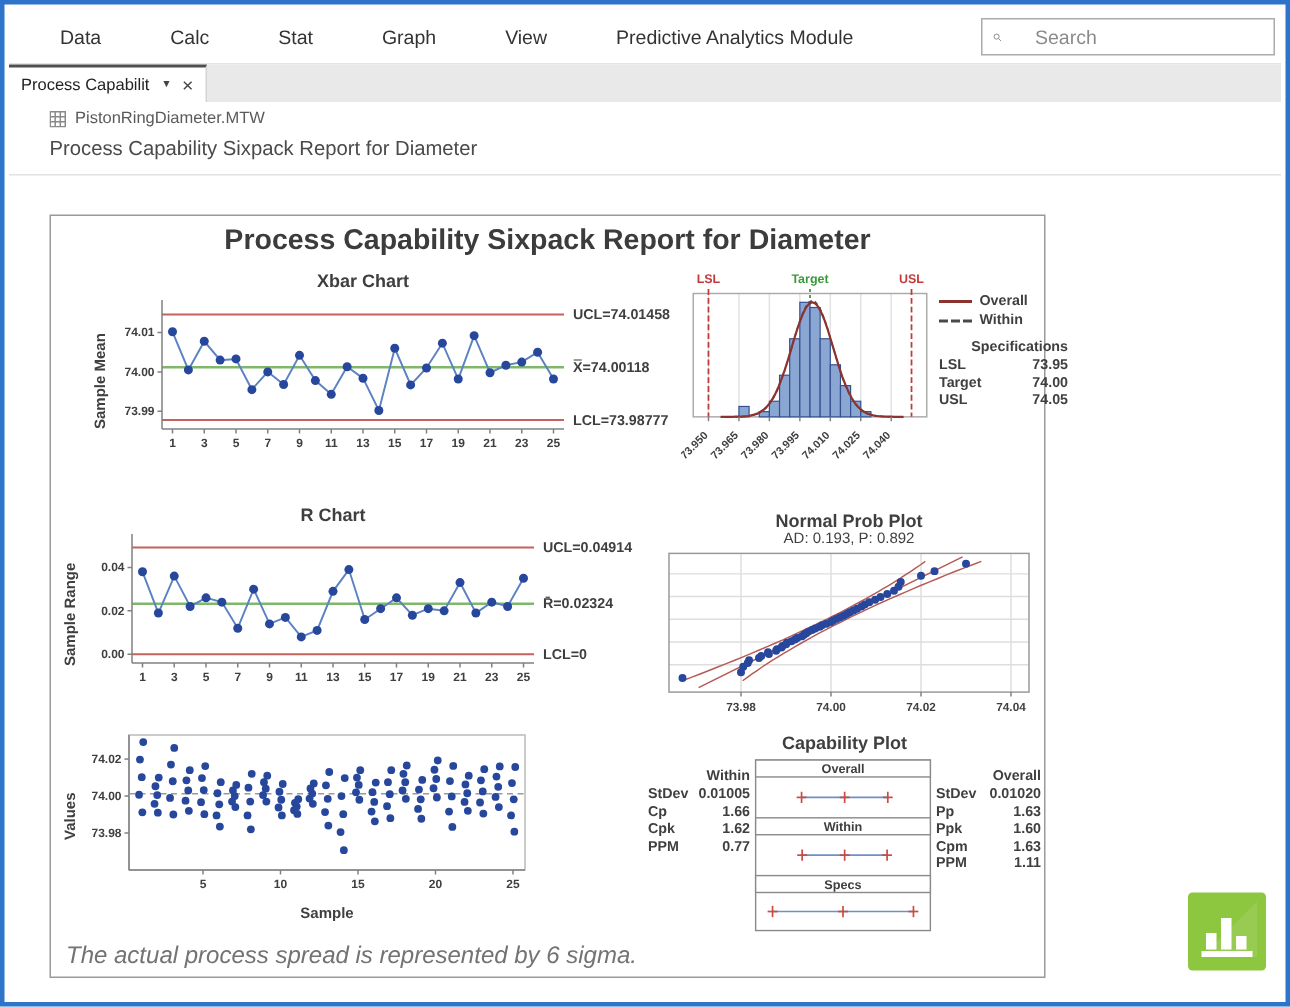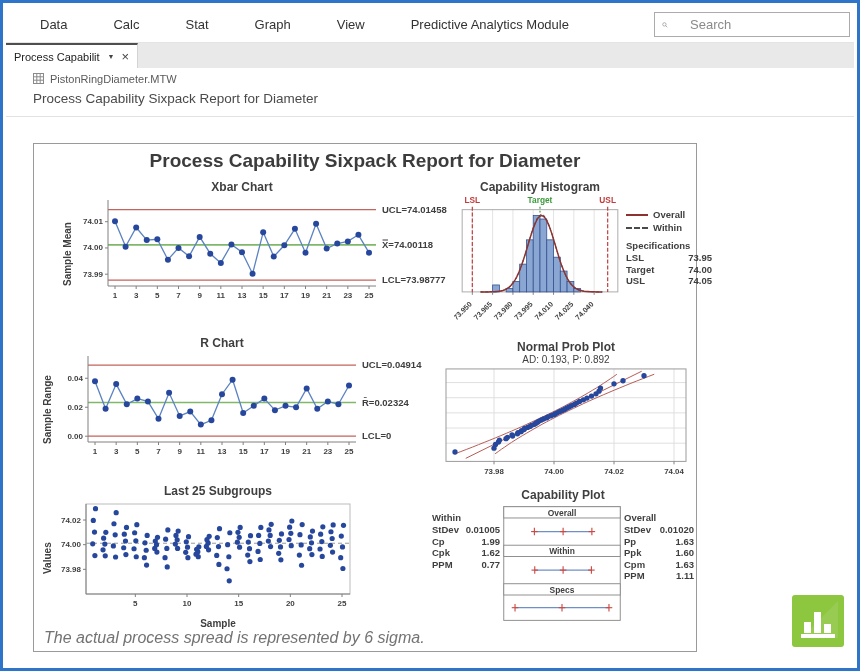--- a/index.html
+++ b/index.html
@@ -15,21 +15,21 @@
     font-family:inherit;background:transparent;}
   .searchbox input::placeholder{color:#8a8a8a;}
   
   .tabstrip{position:absolute;left:3px;top:40px;right:3px;height:25px;background:#e9e9e9;display:flex;}
   .tab{width:132px;background:#fff;border-top:2px solid #4f4f4f;border-right:1px solid #d4d4d4;
     display:flex;align-items:center;padding:0 8px;gap:7px;font-size:11px;color:#222;box-sizing:border-box;}
   .tab-label{flex:1;white-space:nowrap;overflow:hidden;}
   .tab-caret{font-size:7px;color:#444;}
   .tab-close{font-size:13px;color:#444;line-height:11px;}
   
-  .filerow{position:absolute;left:30px;top:70px;display:flex;gap:6px;align-items:flex-start;
+  .filerow{position:absolute;left:30px;top:70px;display:flex;gap:6px;align-items:center;
     font-size:11px;color:#5a5a5a;}
   .heading{position:absolute;left:30px;top:88px;font-size:13.5px;color:#4a4a4a;}
   .divider{position:absolute;left:3px;right:3px;top:113px;border-top:1px solid #e2e2e2;}
   
   .panel{position:absolute;left:30px;top:140px;width:664px;height:509px;border:1px solid #9a9a9a;
     background:#fff;box-sizing:border-box;}
   .panel-title{position:absolute;top:6px;left:0;right:0;text-align:center;font-size:19px;
     font-weight:bold;color:#3c3c3c;}
   .chart{position:absolute;}
   .ct{font-weight:bold;font-size:12px;color:#3f3f3f;text-align:center;line-height:14px;}
@@ -37,21 +37,21 @@
   .crow{display:flex;align-items:center;}
   .ylab{writing-mode:vertical-rl;transform:rotate(180deg);font-size:10px;font-weight:bold;
     color:#3f3f3f;text-align:center;width:14px;}
   .xlab{font-size:10px;font-weight:bold;color:#3f3f3f;text-align:center;line-height:12px;}
   svg text{font-family:"Liberation Sans","DejaVu Sans",sans-serif;}
   
   .hist-side{width:86px;font-size:9.5px;font-weight:600;color:#3f3f3f;padding-top:14px;box-sizing:border-box;}
   .lgr{display:flex;align-items:center;line-height:13px;}
   .ls{display:inline-block;width:22px;height:0;border-top:2px solid #8c3330;margin-right:5px;}
   .ls.dashed{border-top-style:dashed;border-top-color:#4a4a4a;}
-  .cst{text-align:left;margin-top:6px;line-height:12px;}
+  .cst{text-align:right;margin-top:6px;line-height:12px;}
   .cst.first{margin-top:0;}
   .srow{display:flex;justify-content:space-between;line-height:11.5px;}
   .cap-stats{font-size:9.5px;font-weight:600;color:#3f3f3f;box-sizing:border-box;padding-top:10px;}
   .footnote{position:absolute;left:10px;bottom:4px;font-style:italic;font-size:16px;color:#737373;}
   
   .mt-icon{position:absolute;right:13px;bottom:21px;width:52px;height:52px;background:#8dc63f;
     border-radius:3px;}
 </style>
 </head>
 <body>
@@ -243,21 +243,20 @@
             <circle cx="282.41666666666663" cy="54.344827586206904" r="3" fill="#26479c"></circle>
             <circle cx="293" cy="35.51724137931034" r="3" fill="#26479c"></circle>
             <text x="306" y="18.03862068965517" font-size="9.5" text-anchor="start" fill="#3f3f3f" font-weight="bold">UCL=0.04914</text>
             <text x="306" y="55.54896551724138" font-size="9.5" text-anchor="start" fill="#3f3f3f" font-weight="bold">R̄=0.02324</text>
             <text x="306" y="89.20689655172414" font-size="9.5" text-anchor="start" fill="#3f3f3f" font-weight="bold">LCL=0</text>
           </svg>
       </div>
     </div>
 
     <div class="chart" style="left:8px;top:340px;">
-      <div class="ct" style="margin-left:44px;width:264px;">Last 25 Subgroups</div>
       <div class="crow">
         <div class="ylab" style="height:100px;">Values</div>
         <svg width="302" height="120" viewBox="0 0 302 120">
             <rect x="30" y="6" width="264" height="90" fill="none" stroke="#bbbbbb"></rect>
             <line x1="30" y1="6" x2="30" y2="96" stroke="#808080" stroke-width="1"></line>
             <line x1="30" y1="96" x2="294" y2="96" stroke="#808080" stroke-width="1"></line>
             <line x1="30" y1="45.230136986292635" x2="294" y2="45.230136986292635" stroke="#999999" stroke-width="1" stroke-dasharray="4,3"></line>
             <line x1="27" y1="71.34246575341457" x2="30" y2="71.34246575341457" stroke="#808080" stroke-width="1"></line>
             <text x="25" y="73.84246575341457" font-size="8" text-anchor="end" fill="#3f3f3f" font-weight="bold">73.98</text>
             <line x1="27" y1="46.684931506846674" x2="30" y2="46.684931506846674" stroke="#808080" stroke-width="1"></line>
@@ -398,21 +397,20 @@
             <circle cx="284.7" cy="59.63013698628913" r="2.6" fill="#26479c"></circle>
             <circle cx="286.5" cy="48.904109589041816" r="2.6" fill="#26479c"></circle>
             <circle cx="285.3" cy="38.05479452054003" r="2.6" fill="#26479c"></circle>
             <circle cx="287.5" cy="27.32876712329271" r="2.6" fill="#26479c"></circle>
           </svg>
       </div>
       <div class="xlab" style="margin-left:44px;width:264px;">Sample</div>
     </div>
 
     <div class="chart" style="left:408px;top:36px;">
-      <div class="ct" style="margin-left:12px;width:172px;">Capability Histogram</div>
       <div class="crow" style="align-items:flex-start;">
         <svg width="172" height="140" viewBox="0 0 175 143" style="margin-left:12px;">
             <line x1="18.3695652174007" y1="16" x2="18.3695652174007" y2="100" stroke="#e2e2e2" stroke-width="1"></line>
             <line x1="39.108695652182455" y1="16" x2="39.108695652182455" y2="100" stroke="#e2e2e2" stroke-width="1"></line>
             <line x1="59.84782608696421" y1="16" x2="59.84782608696421" y2="100" stroke="#e2e2e2" stroke-width="1"></line>
             <line x1="80.58695652174596" y1="16" x2="80.58695652174596" y2="100" stroke="#e2e2e2" stroke-width="1"></line>
             <line x1="101.32608695652772" y1="16" x2="101.32608695652772" y2="100" stroke="#e2e2e2" stroke-width="1"></line>
             <line x1="122.06521739130947" y1="16" x2="122.06521739130947" y2="100" stroke="#e2e2e2" stroke-width="1"></line>
             <line x1="142.80434782609123" y1="16" x2="142.80434782609123" y2="100" stroke="#e2e2e2" stroke-width="1"></line>
             <rect x="8" y="16" width="159" height="84" fill="none" stroke="#aaaaaa"></rect>
@@ -557,21 +555,21 @@
       <div class="ct" style="width:262px;">Capability Plot</div>
       <div class="crow" style="align-items:flex-start;">
         <div class="cap-stats" id="capWithin" style="width:68px;">
             <div class="cst first">Within</div>
             <div class="srow">
               <span>StDev</span>
               <span>0.01005</span>
             </div>
             <div class="srow">
               <span>Cp</span>
-              <span>1.99</span>
+              <span>1.66</span>
             </div>
             <div class="srow">
               <span>Cpk</span>
               <span>1.62</span>
             </div>
             <div class="srow">
               <span>PPM</span>
               <span>0.77</span>
             </div>
           </div>

